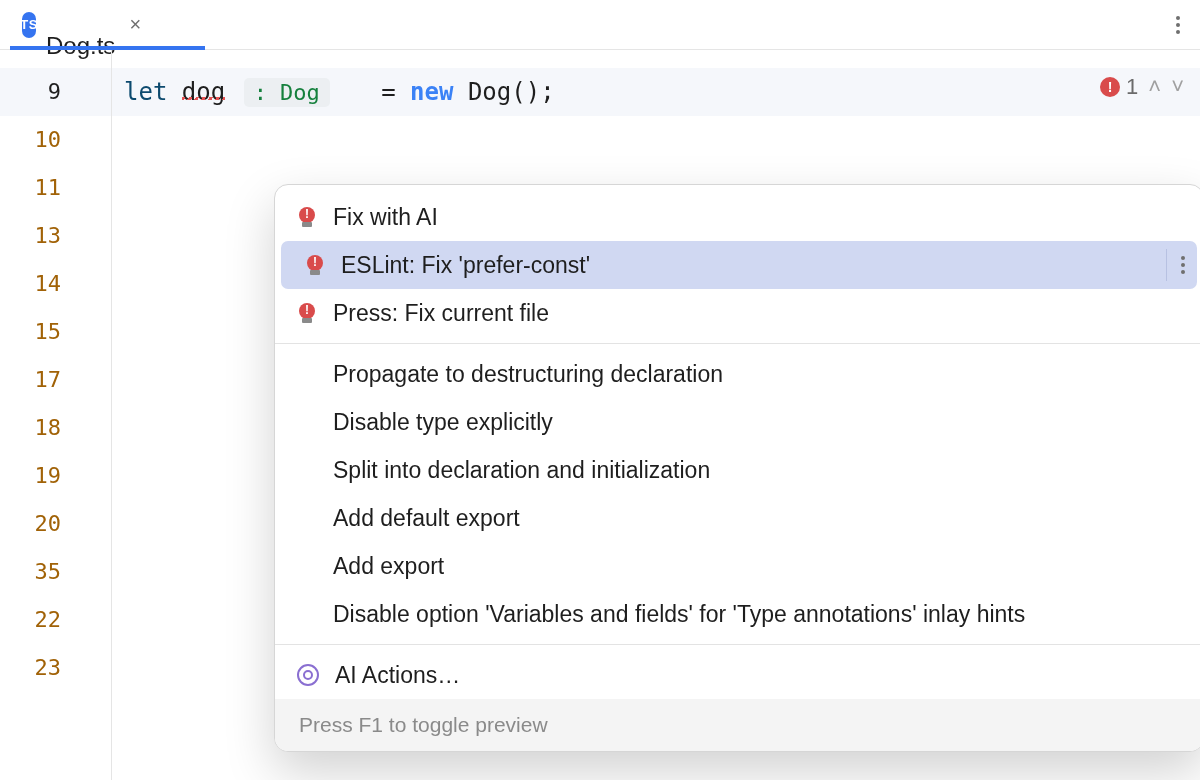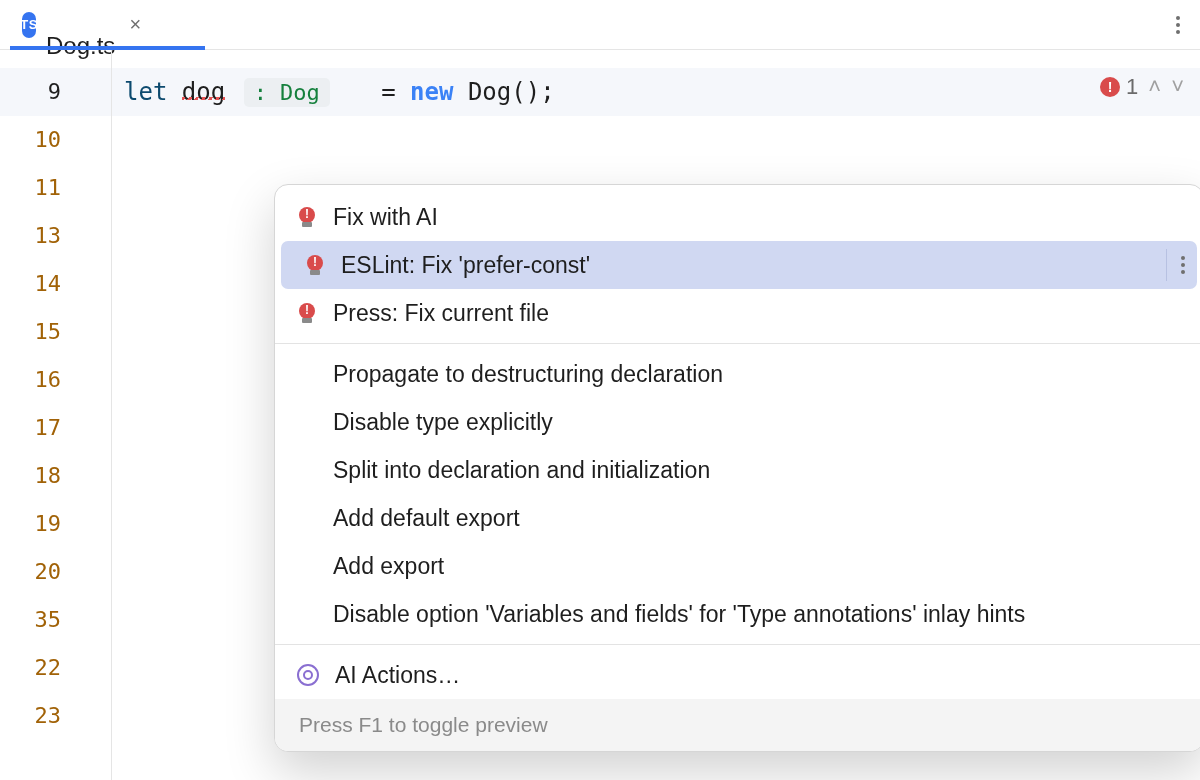--- a/index.html
+++ b/index.html
@@ -243,21 +243,20 @@
 </div>
 
 <div class="editor">
   <div class="gutter">
     <div class="line-num">9</div>
     <div class="line-num">10</div>
     <div class="line-num">11</div>
     <div class="line-num">13</div>
     <div class="line-num">14</div>
     <div class="line-num">15</div>
-    <div class="line-num">16</div>
     <div class="line-num">17</div>
     <div class="line-num">18</div>
     <div class="line-num">19</div>
     <div class="line-num">20</div>
     <div class="line-num">35</div>
     <div class="line-num">22</div>
     <div class="line-num">23</div>
 
   </div>
   <div class="code-area">

